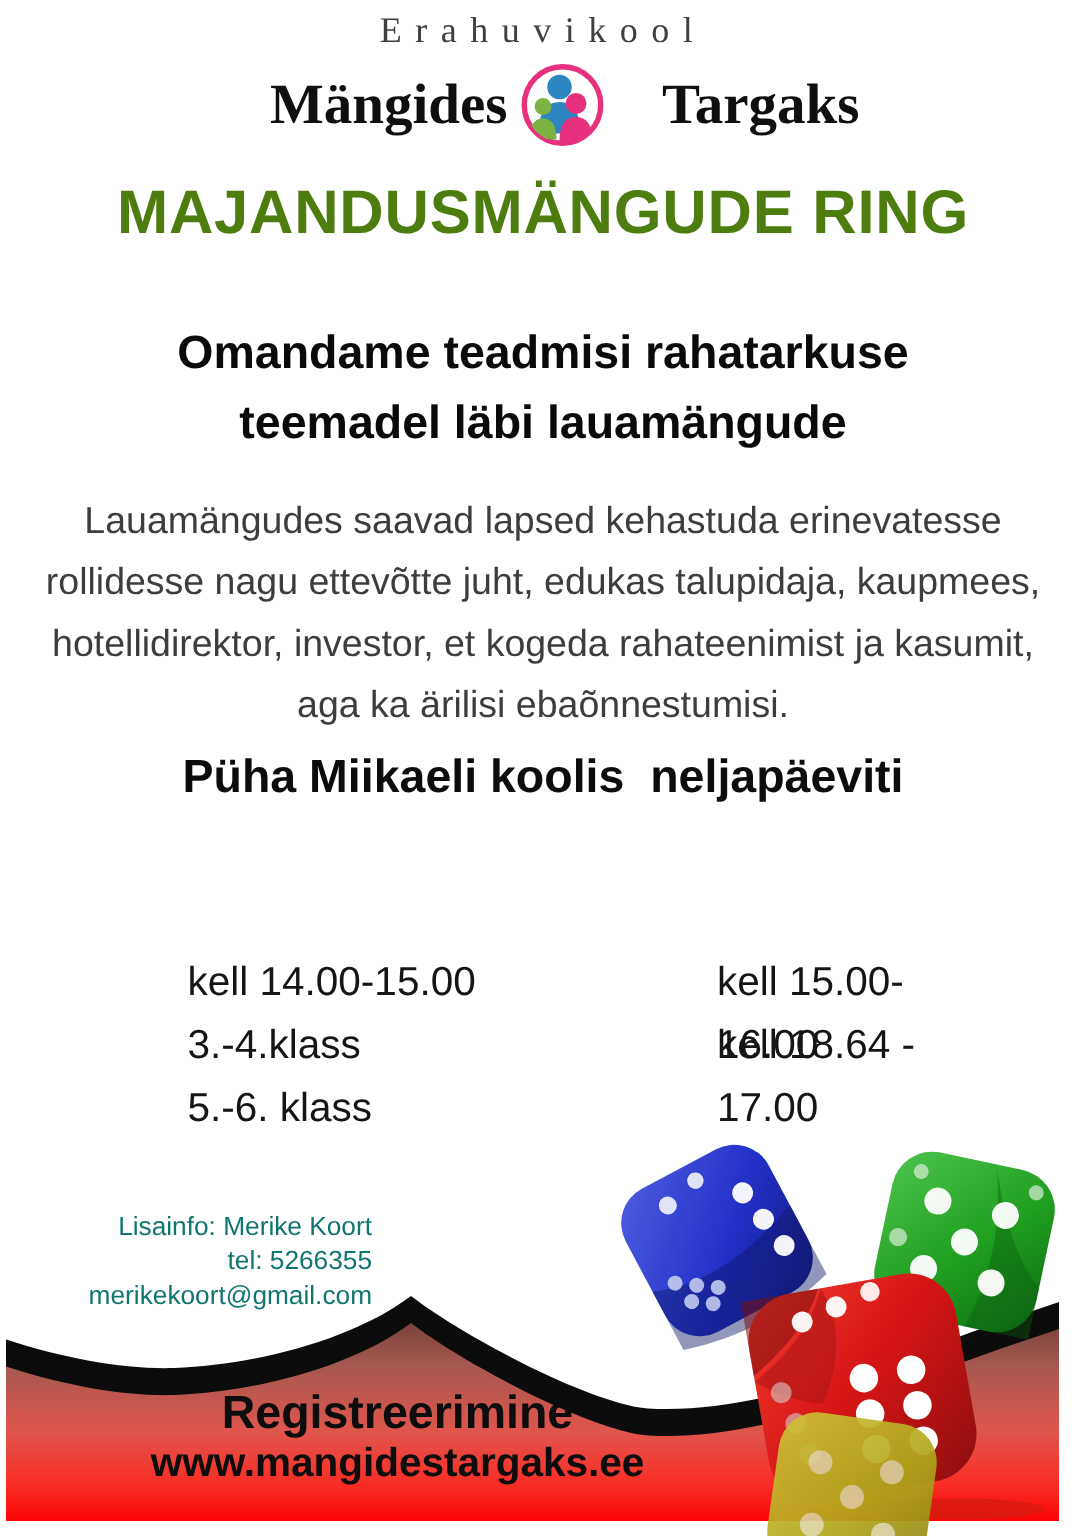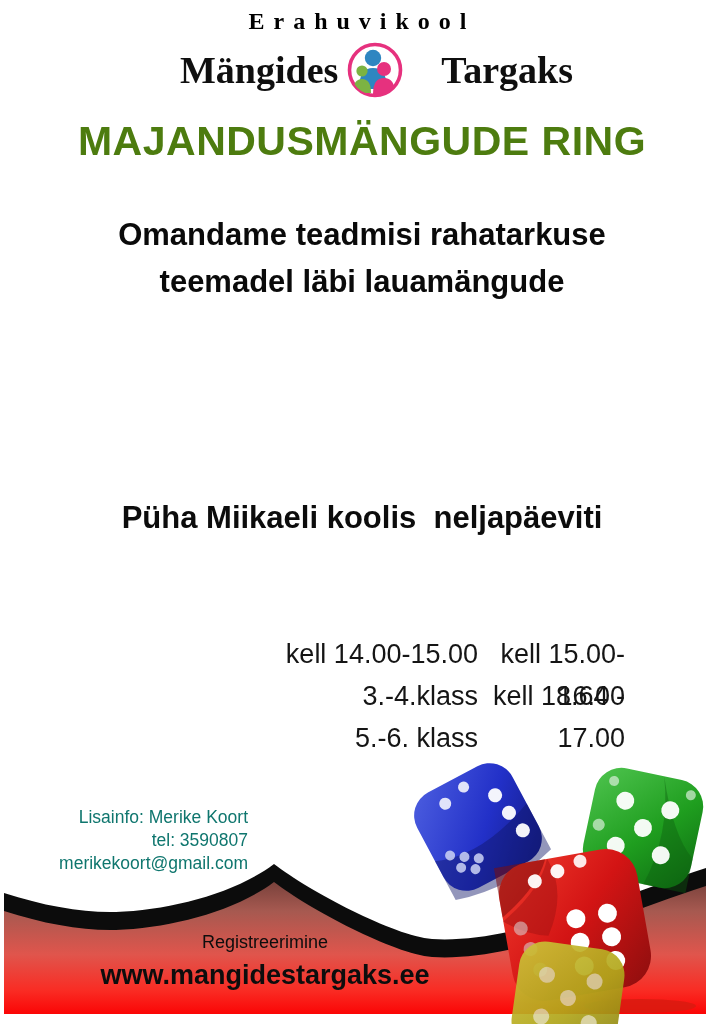--- a/index.html
+++ b/index.html
@@ -3,22 +3,22 @@
 <meta charset="utf-8">
 <style>
   html,body{margin:0;padding:0;background:#888;}
   .poster{
     position:relative;width:724px;height:1024px;background:#ffffff;
     margin:0 auto;overflow:hidden;
     font-family:"Liberation Sans",sans-serif;color:#111;
   }
   .school-name{
     position:absolute;top:8px;left:0;right:0;text-align:center;
-    font-family:"Liberation Serif",serif;font-size:24px;font-weight:700;
-    letter-spacing:9px;color:#000000;
+    font-family:"Liberation Serif",serif;font-size:24px;font-weight:400;
+    letter-spacing:9px;color:#404040;
   }
   .brand-row{
     position:absolute;top:40px;left:0;right:0;height:60px;
     display:flex;align-items:center;justify-content:center;gap:8px;
   }
   .brand-word{
     font-family:"Liberation Serif",serif;font-size:38px;font-weight:600;color:#0f0f0f;margin-left:29px;
   }
   .logo-badge{width:58px;height:58px;flex:0 0 auto;}
   .main-title{
@@ -35,31 +35,31 @@
   }
   .location-heading{
     position:absolute;top:500px;left:0;right:0;text-align:center;
     font-size:31px;font-weight:700;color:#0c0c0c;white-space:pre-wrap;
   }
   .schedule{
     position:absolute;top:633px;left:125px;width:500px;
     display:grid;grid-template-columns:353px auto;row-gap:0;
     font-size:27px;color:#151515;
   }
-  .schedule .cell{height:42px;line-height:42px;text-align:right;}
+  .schedule .cell{height:42px;line-height:42px;text-align:left;}
   .contact{
     position:absolute;top:806px;left:28px;width:220px;text-align:right;
     font-size:17.5px;line-height:23px;color:#0f766e;
   }
   .wave-art{position:absolute;left:4px;top:856px;width:702px;height:163px;z-index:1;}
   .dice-art{position:absolute;left:398px;top:752px;width:312px;height:272px;z-index:3;}
   .footer-text{
     position:absolute;left:85px;top:926px;width:360px;z-index:4;text-align:center;color:#0d0d0d;
   }
-  .footer-text .reg{font-size:18px;font-weight:400;line-height:32px;}
+  .footer-text .reg{font-size:31px;font-weight:700;line-height:32px;}
   .footer-text .site{font-size:27px;font-weight:700;line-height:34px;}
 </style>
 </head>
 <body>
 
 <div class="poster">
 
   <div class="school-name">Erahuvikool</div>
 
   <div class="brand-row">
@@ -82,34 +82,35 @@
         </g>
       </svg>
     </span>
     <span class="brand-word">Targaks</span>
   </div>
 
   <div class="main-title">MAJANDUSMÄNGUDE RING</div>
 
   <div class="subtitle">Omandame teadmisi rahatarkuse teemadel läbi lauamängude</div>
 
+  <div class="description">Lauamängudes saavad lapsed kehastuda erinevatesse rollidesse nagu ettevõtte juht, edukas talupidaja, kaupmees, hotellidirektor, investor, et kogeda rahateenimist ja kasumit, aga ka ärilisi ebaõnnestumisi.</div>
 
   <div class="location-heading">Püha Miikaeli koolis  neljapäeviti</div>
 
   <div class="schedule">
     <div class="cell">kell 14.00-15.00</div>
     <div class="cell">kell 15.00-16.00</div>
     <div class="cell">3.-4.klass</div>
     <div class="cell">kell 18.64 - 17.00</div>
     <div class="cell">5.-6. klass</div>
   </div>
 
   <div class="contact">
     <div>Lisainfo: Merike Koort</div>
-    <div>tel: 3590807</div>
+    <div>tel: 5266355</div>
     <div>merikekoort@gmail.com</div>
   </div>
 
   <svg class="wave-art" viewBox="0 0 702 163" preserveAspectRatio="none">
     <defs>
       <linearGradient id="redGrad" x1="0" y1="0" x2="0" y2="1">
         <stop offset="0%" stop-color="#7a423c"></stop>
         <stop offset="22%" stop-color="#a65950"></stop>
         <stop offset="55%" stop-color="#e0554c"></stop>
         <stop offset="82%" stop-color="#f92c24"></stop>

